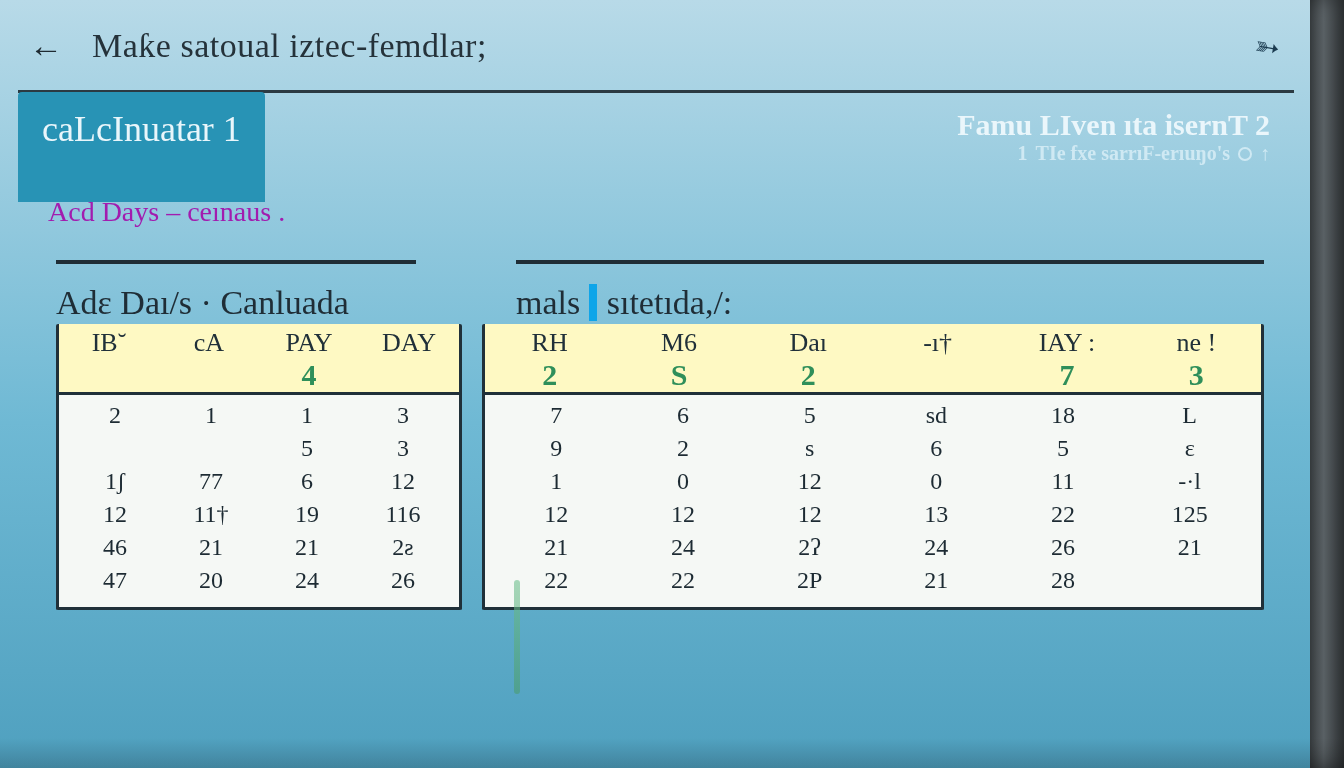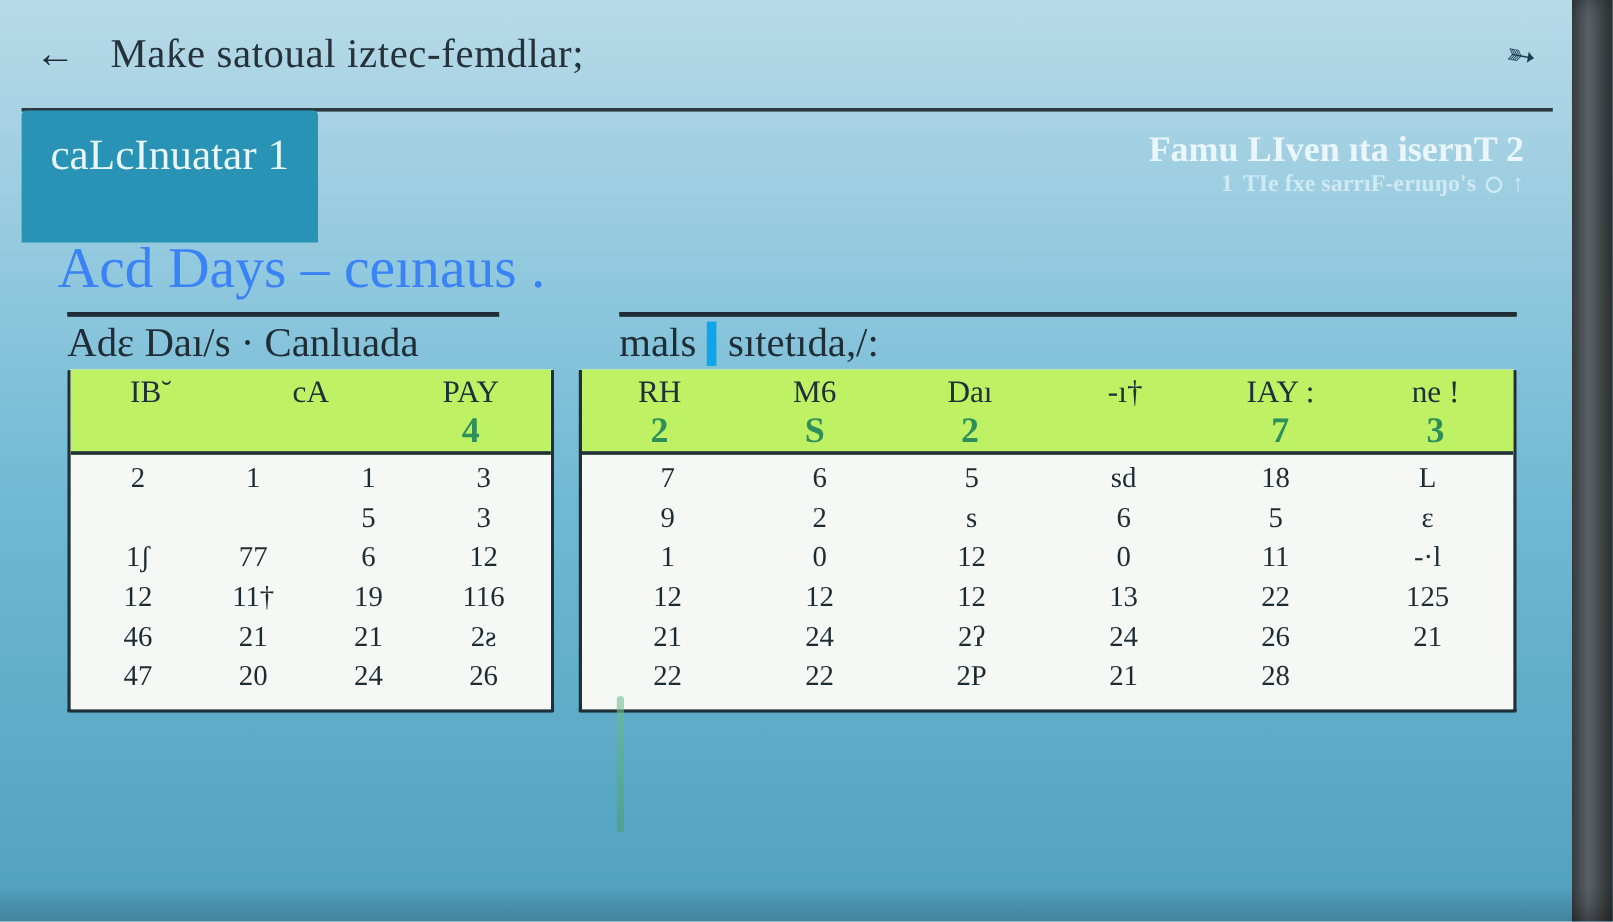--- a/index.html
+++ b/index.html
@@ -46,41 +46,41 @@
     text-transform:none;
   }
   .tab.secondary{
     margin-left:auto;text-align:right;color:#eaf6fb;font-weight:bold;
   }
   .tab.secondary .big{font-size:30px;display:block;}
   .tab.secondary .sub{font-size:20px;color:#cfe9f3;display:flex;align-items:center;gap:8px;justify-content:flex-end;}
   .sub .dot{width:10px;height:10px;border:2px solid #cfe9f3;border-radius:50%;display:inline-block;}
   .sub .uparrow{font-size:20px;}
   .subhead{
-    position:absolute;left:48px;top:196px;color:#3b82f6;font-size:48px;
+    position:absolute;left:48px;top:196px;color:#a21caf;font-size:28px;
   }
 
   
   .panel{
     position:absolute;left:56px;right:80px;top:260px;bottom:34px;
   }
   .panel-titles{display:flex;gap:100px;color:#1f2d36;font-size:34px;margin-bottom:2px;}
-  .pt{border-top:4px solid #1f2d36;padding-top:4px;}
+  .pt{border-top:4px solid #1f2d36;padding-top:20px;}
   .pt.left{width:360px;}
   .pt.right{flex:1;}
   .pt .split{border-left:8px solid #0ea5e9;padding-left:10px;}
 
   .grids{display:flex;gap:20px;}
   .grid{
     background:#f5f8f5;border:3px solid #203039;border-top:none;
     border-radius:2px;flex:1;
   }
   .grid.left{flex:0 0 400px;}
   .hdr{
-    display:flex;background:#bef264;border-bottom:3px solid #203039;
+    display:flex;background:#fef9c3;border-bottom:3px solid #203039;
   }
   .hdr .h{
     flex:1;text-align:center;font-size:26px;color:#203039;padding:4px 0 0;
   }
   .hdr .val{
     display:block;font-size:30px;color:#2f8f5a;font-weight:bold;
   }
   .rows{padding:4px 8px 10px;}
   .row{display:flex;}
   .row .c{flex:1;text-align:center;font-size:24px;color:#1d2b33;padding:3px 0;}
@@ -125,20 +125,21 @@
       <span class="split">sıtetıda,/:</span>
     </div>
   </div>
 
   <div class="grids">
     <div class="grid left">
       <div class="hdr" id="lhdr">
           <div class="h">IB˘</div>
           <div class="h">cA</div>
           <div class="h">PAY<span class="val">4</span></div>
+          <div class="h">DAY</div>
         </div>
       <div class="rows" id="lrows">
           <div class="row">
             <div class="c">2</div>
             <div class="c">1</div>
             <div class="c">1</div>
             <div class="c">3</div>
           </div>
           <div class="row">
             <div class="c"></div>

